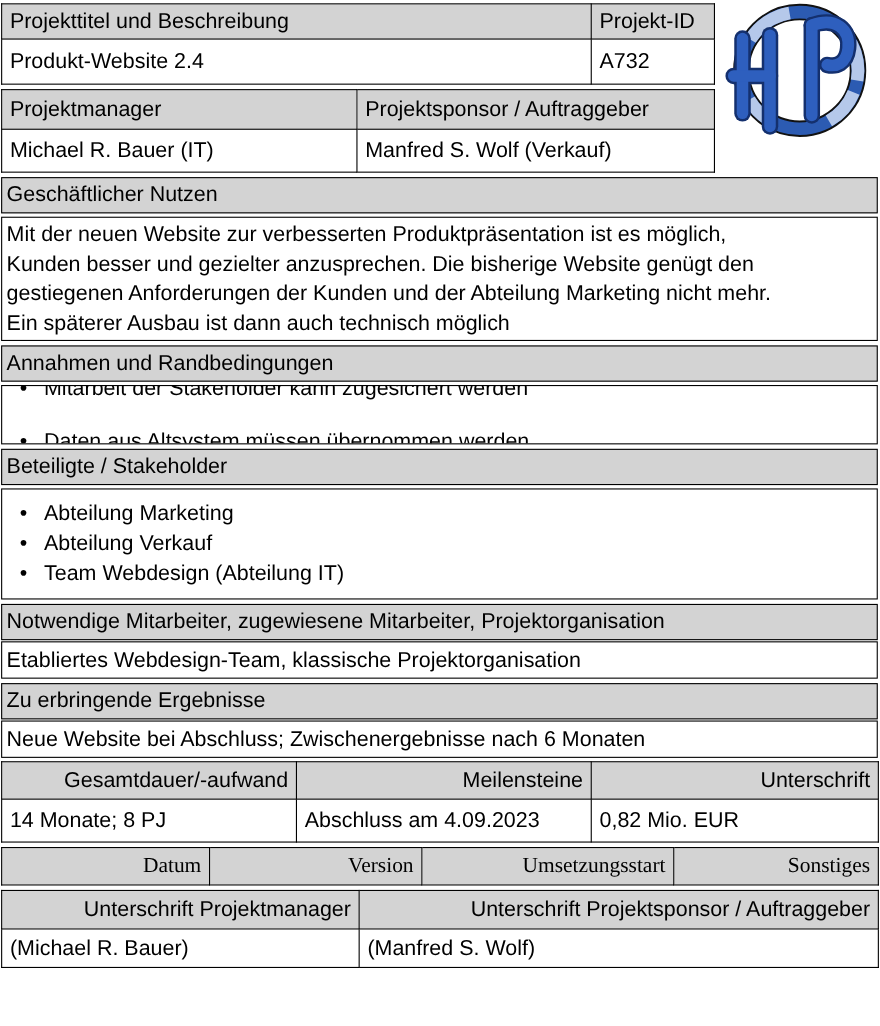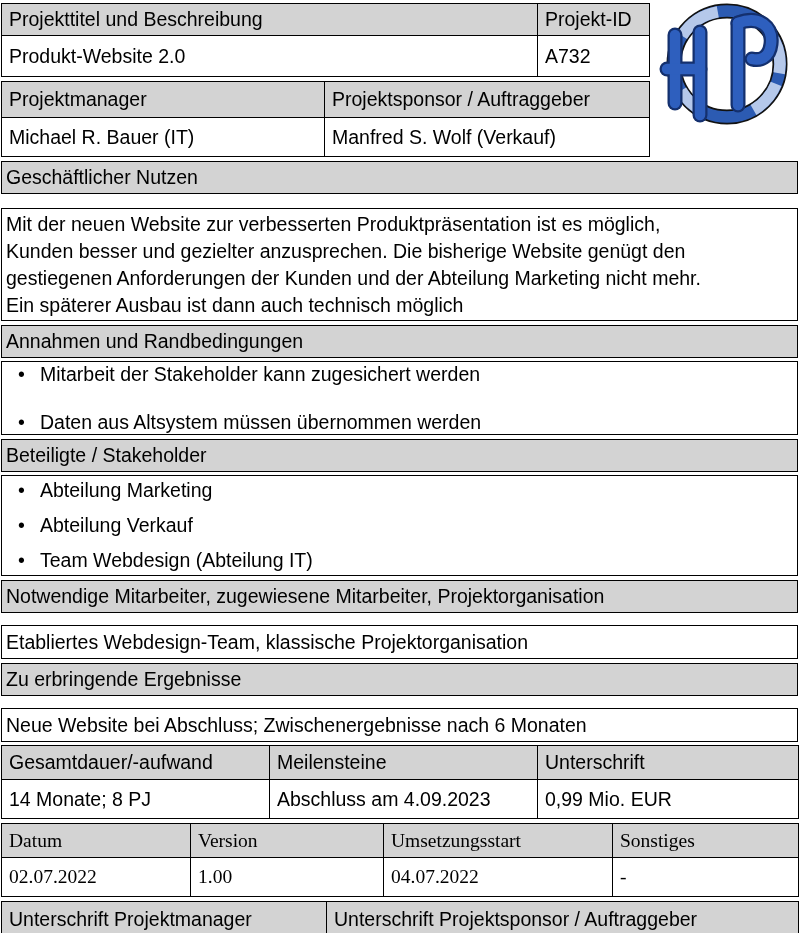--- a/index.html
+++ b/index.html
@@ -24,36 +24,36 @@
   .tbl-people { width:648px; margin-top:4px; }
   .tbl-people td.r1 { height:33px; }
   .tbl-people td.r2 { height:36px; }
 
   
   .box {
     box-sizing:border-box; width:797px; border:1.5px solid #000;
     padding:1px 4px; display:flex; align-items:center; overflow:hidden;
   }
   .box.hd { height:33px; margin-top:4px; }
-  .box.val { height:34px; margin-top:12px; }
-  .box.para { height:113px; margin-top:14px; align-items:flex-start; padding-top:2px; }
+  .box.val { height:34px; margin-top:1px; }
+  .box.para { height:113px; margin-top:3px; align-items:flex-start; padding-top:2px; }
   .para-text { white-space:pre-line; line-height:27px; }
   .box.bullets { margin-top:3px; flex-direction:column; align-items:stretch;
                  justify-content:center; padding-left:0; }
-  .box.bullets2 { height:74px;gap:21px; }
-  .box.bullets3 { height:101px;justify-content:space-between; }
+  .box.bullets2 { height:54px;gap:21px; }
+  .box.bullets3 { height:101px; }
   .bullet { position:relative; padding-left:38px; line-height:27px; }
   .bullet::before { content:"\2022"; position:absolute; left:16px; top:0; }
 
   
   .tbl-wide { width:797px; }
   .tbl-summary { margin-top:3px; }
   .tbl-meta    { margin-top:4px;font-family:Liberation Serif, serif; }
   .tbl-sig     { margin-top:4px; }
-  .tbl-wide td.r1 { height:31px; }
+  .tbl-wide td.r1 { height:31px;text-align:right; }
   .tbl-wide td.r2 { height:36px; }
   .tbl-sig td.r1 { height:32px; }
   .tbl-sig td.r2 { height:32px; }
 
   
   .logo-wrap { position:absolute; left:657px; top:1px; width:140px; height:127px; }
 </style>
 </head>
 <body>
 
@@ -63,21 +63,21 @@
     <colgroup>
         <col style="width:536px">
         <col style="width:112px">
       </colgroup>
     <tbody>
         <tr>
       <td class="hd r1">Projekttitel und Beschreibung</td>
       <td class="hd r1">Projekt-ID</td>
     </tr>
     <tr>
-      <td class="r2">Produkt-Website 2.0</td>
+      <td class="r2">Produkt-Website 2.4</td>
       <td class="r2">A732</td>
     </tr>
   </tbody>
     </table>
 
   <table class="tbl-people">
     <colgroup>
         <col style="width:323px">
         <col style="width:325px">
       </colgroup>
@@ -155,45 +155,39 @@
       </colgroup>
     <tbody>
         <tr>
       <td class="hd r1">Gesamtdauer/-aufwand</td>
       <td class="hd r1">Meilensteine</td>
       <td class="hd r1">Unterschrift</td>
     </tr>
     <tr>
       <td class="r2">14 Monate; 8 PJ</td>
       <td class="r2">Abschluss am 4.09.2023</td>
-      <td class="r2">0,99 Mio. EUR</td>
+      <td class="r2">0,82 Mio. EUR</td>
     </tr>
   </tbody>
     </table>
 
   <table class="tbl-wide tbl-meta">
     <colgroup>
         <col style="width:189px">
         <col style="width:193px">
         <col style="width:229px">
         <col style="width:186px">
       </colgroup>
     <tbody>
         <tr>
       <td class="hd r1">Datum</td>
       <td class="hd r1">Version</td>
       <td class="hd r1">Umsetzungsstart</td>
       <td class="hd r1">Sonstiges</td>
     </tr>
-    <tr>
-      <td class="r2">02.07.2022</td>
-      <td class="r2">1.00</td>
-      <td class="r2">04.07.2022</td>
-      <td class="r2">-</td>
-    </tr>
   </tbody>
     </table>
 
   <table class="tbl-wide tbl-sig">
     <colgroup>
         <col style="width:325px">
         <col style="width:472px">
       </colgroup>
     <tbody>
         <tr>

